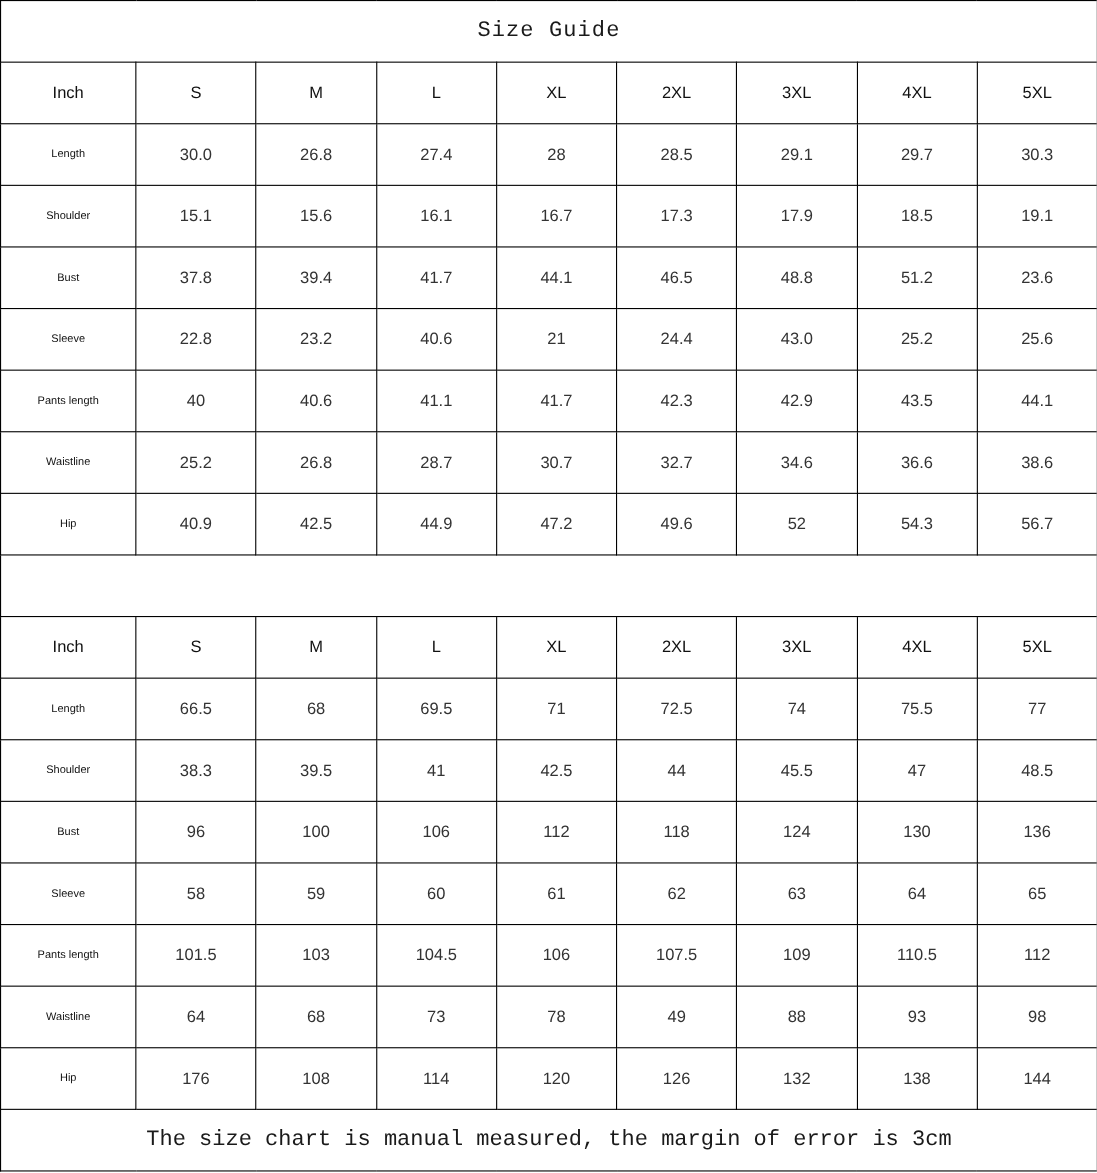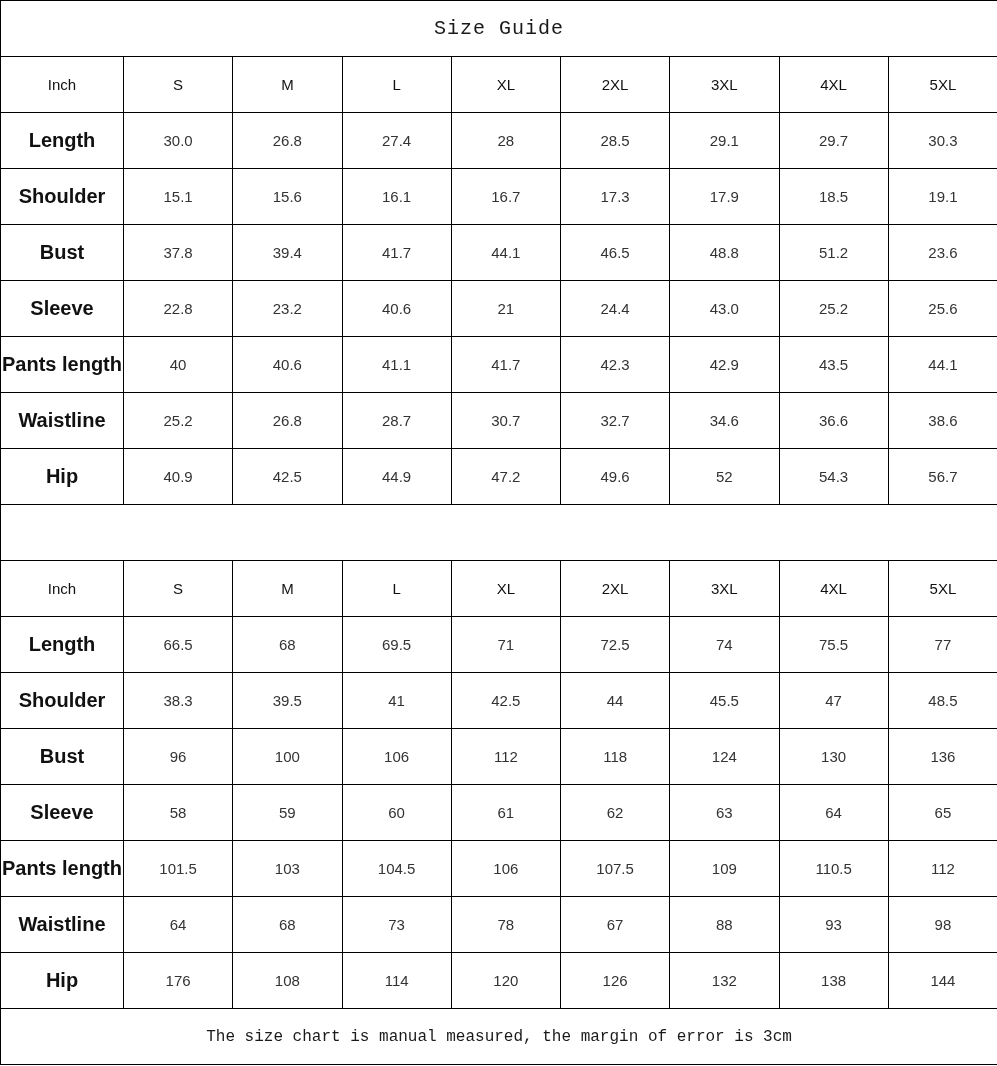--- a/index.html
+++ b/index.html
@@ -34,35 +34,35 @@
     font-weight:400;
     color:#1a1a1a;
     letter-spacing:1px;
   }
   .header-row th{
     font-weight:400;
     font-size:15px;
     color:var(--label);
   }
   .data-row th{
-    font-weight:700;
-    font-size:20px;
+    font-weight:400;
+    font-size:10px;
     color:var(--label);
   }
   .data-row td{
     font-weight:400;
     font-size:15px;
     color:var(--value);
   }
   .spacer-row td{
     background:var(--bg);
   }
   .footer-row td{
     font-family:"Liberation Mono","DejaVu Sans Mono",monospace;
-    font-size:16px;
+    font-size:20px;
     color:#1a1a1a;
   }
 </style>
 </head>
 <body>
 
 <div class="sheet">
   <table class="size-table">
     <colgroup>
       <col class="col-label">
@@ -235,21 +235,21 @@
           <td>109</td>
           <td>110.5</td>
           <td>112</td>
         </tr>
         <tr class="data-row">
           <th>Waistline</th>
           <td>64</td>
           <td>68</td>
           <td>73</td>
           <td>78</td>
-          <td>67</td>
+          <td>49</td>
           <td>88</td>
           <td>93</td>
           <td>98</td>
         </tr>
         <tr class="data-row">
           <th>Hip</th>
           <td>176</td>
           <td>108</td>
           <td>114</td>
           <td>120</td>

